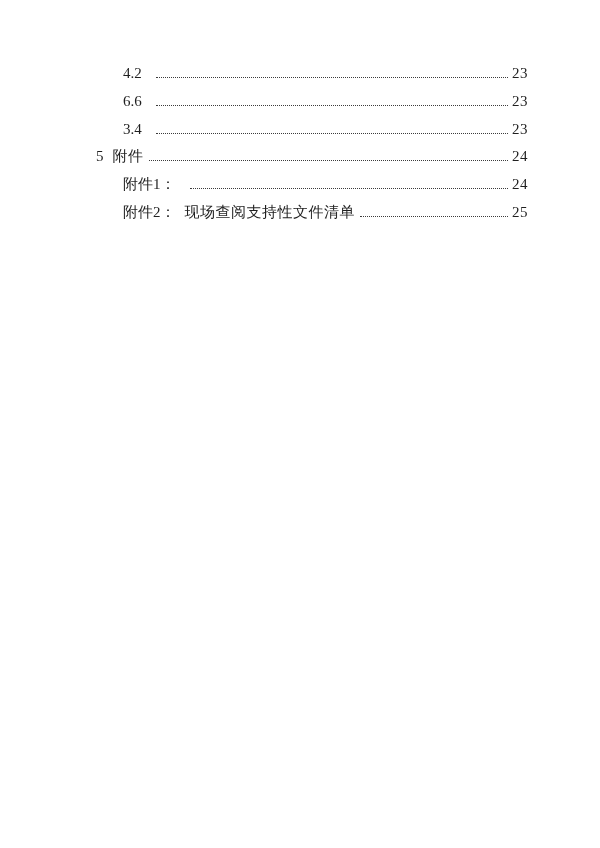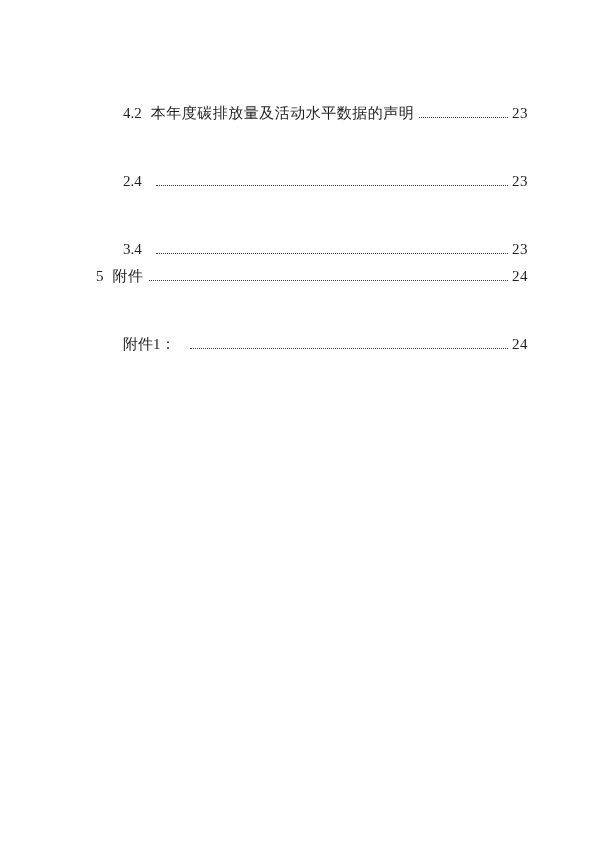--- a/index.html
+++ b/index.html
@@ -25,21 +25,20 @@
   .toc-row {
     display: flex;
     align-items: baseline;
     font-size: 15px;
     line-height: 27.8px;
     height: 27.8px;
     white-space: nowrap;
   }
   .toc-row.indent {
     padding-left: 27px;
-    margin-top: 40px;
   }
   .toc-num {
     flex: 0 0 auto;
     margin-right: 9px;
   }
   .toc-title {
     flex: 0 0 auto;
     letter-spacing: 0.5px;
   }
   .toc-leader {
@@ -54,27 +53,26 @@
   }
 </style>
 </head>
 <body>
 
 <div class="page">
   <div class="toc">
 
     <div class="toc-row indent">
       <span class="toc-num">4.2</span>
-      <span class="toc-title">本年度碳排放量及活动水平数据的声明</span>
       <span class="toc-leader"></span>
       <span class="toc-page">23</span>
     </div>
 
     <div class="toc-row indent">
-      <span class="toc-num">2.4</span>
+      <span class="toc-num">6.6</span>
       <span class="toc-leader"></span>
       <span class="toc-page">23</span>
     </div>
 
     <div class="toc-row indent">
       <span class="toc-num">3.4</span>
       <span class="toc-leader"></span>
       <span class="toc-page">23</span>
     </div>
 
@@ -84,15 +82,21 @@
       <span class="toc-leader"></span>
       <span class="toc-page">24</span>
     </div>
 
     <div class="toc-row indent">
       <span class="toc-num">附件1：</span>
       <span class="toc-leader"></span>
       <span class="toc-page">24</span>
     </div>
 
+    <div class="toc-row indent">
+      <span class="toc-num">附件2：</span>
+      <span class="toc-title">现场查阅支持性文件清单</span>
+      <span class="toc-leader"></span>
+      <span class="toc-page">25</span>
+    </div>
 
   </div>
 </div>
 
 </body></html>

